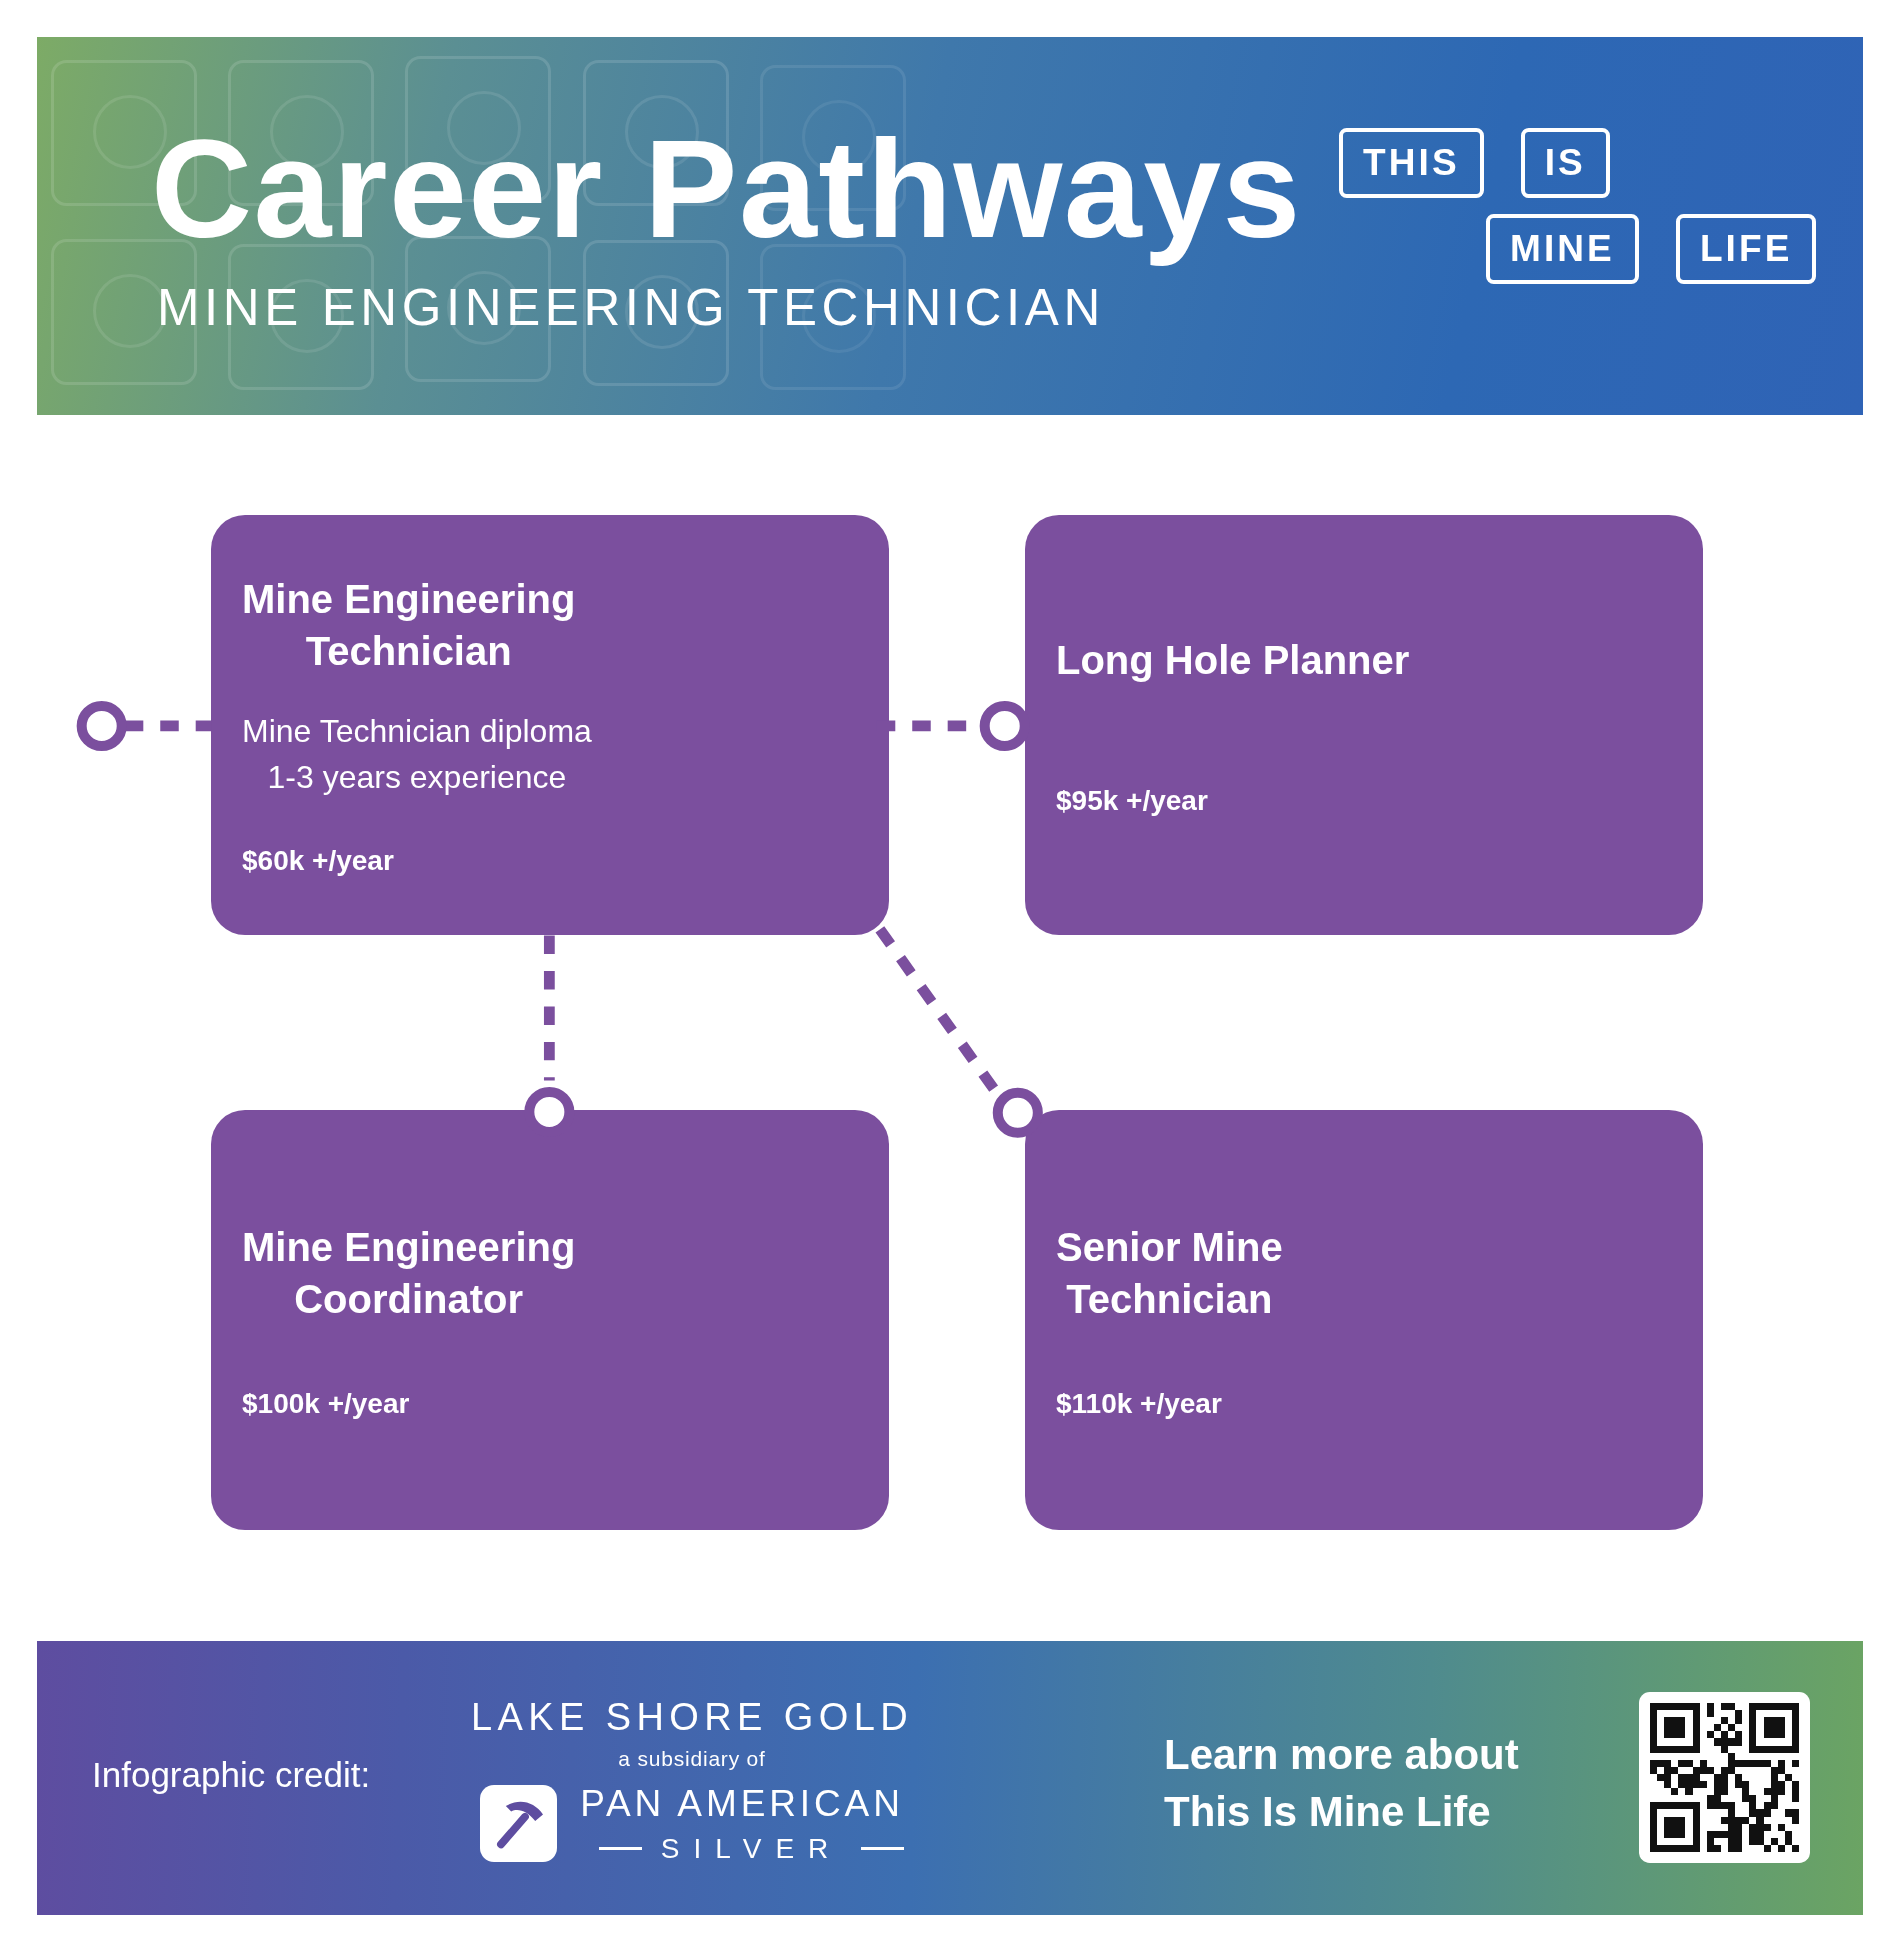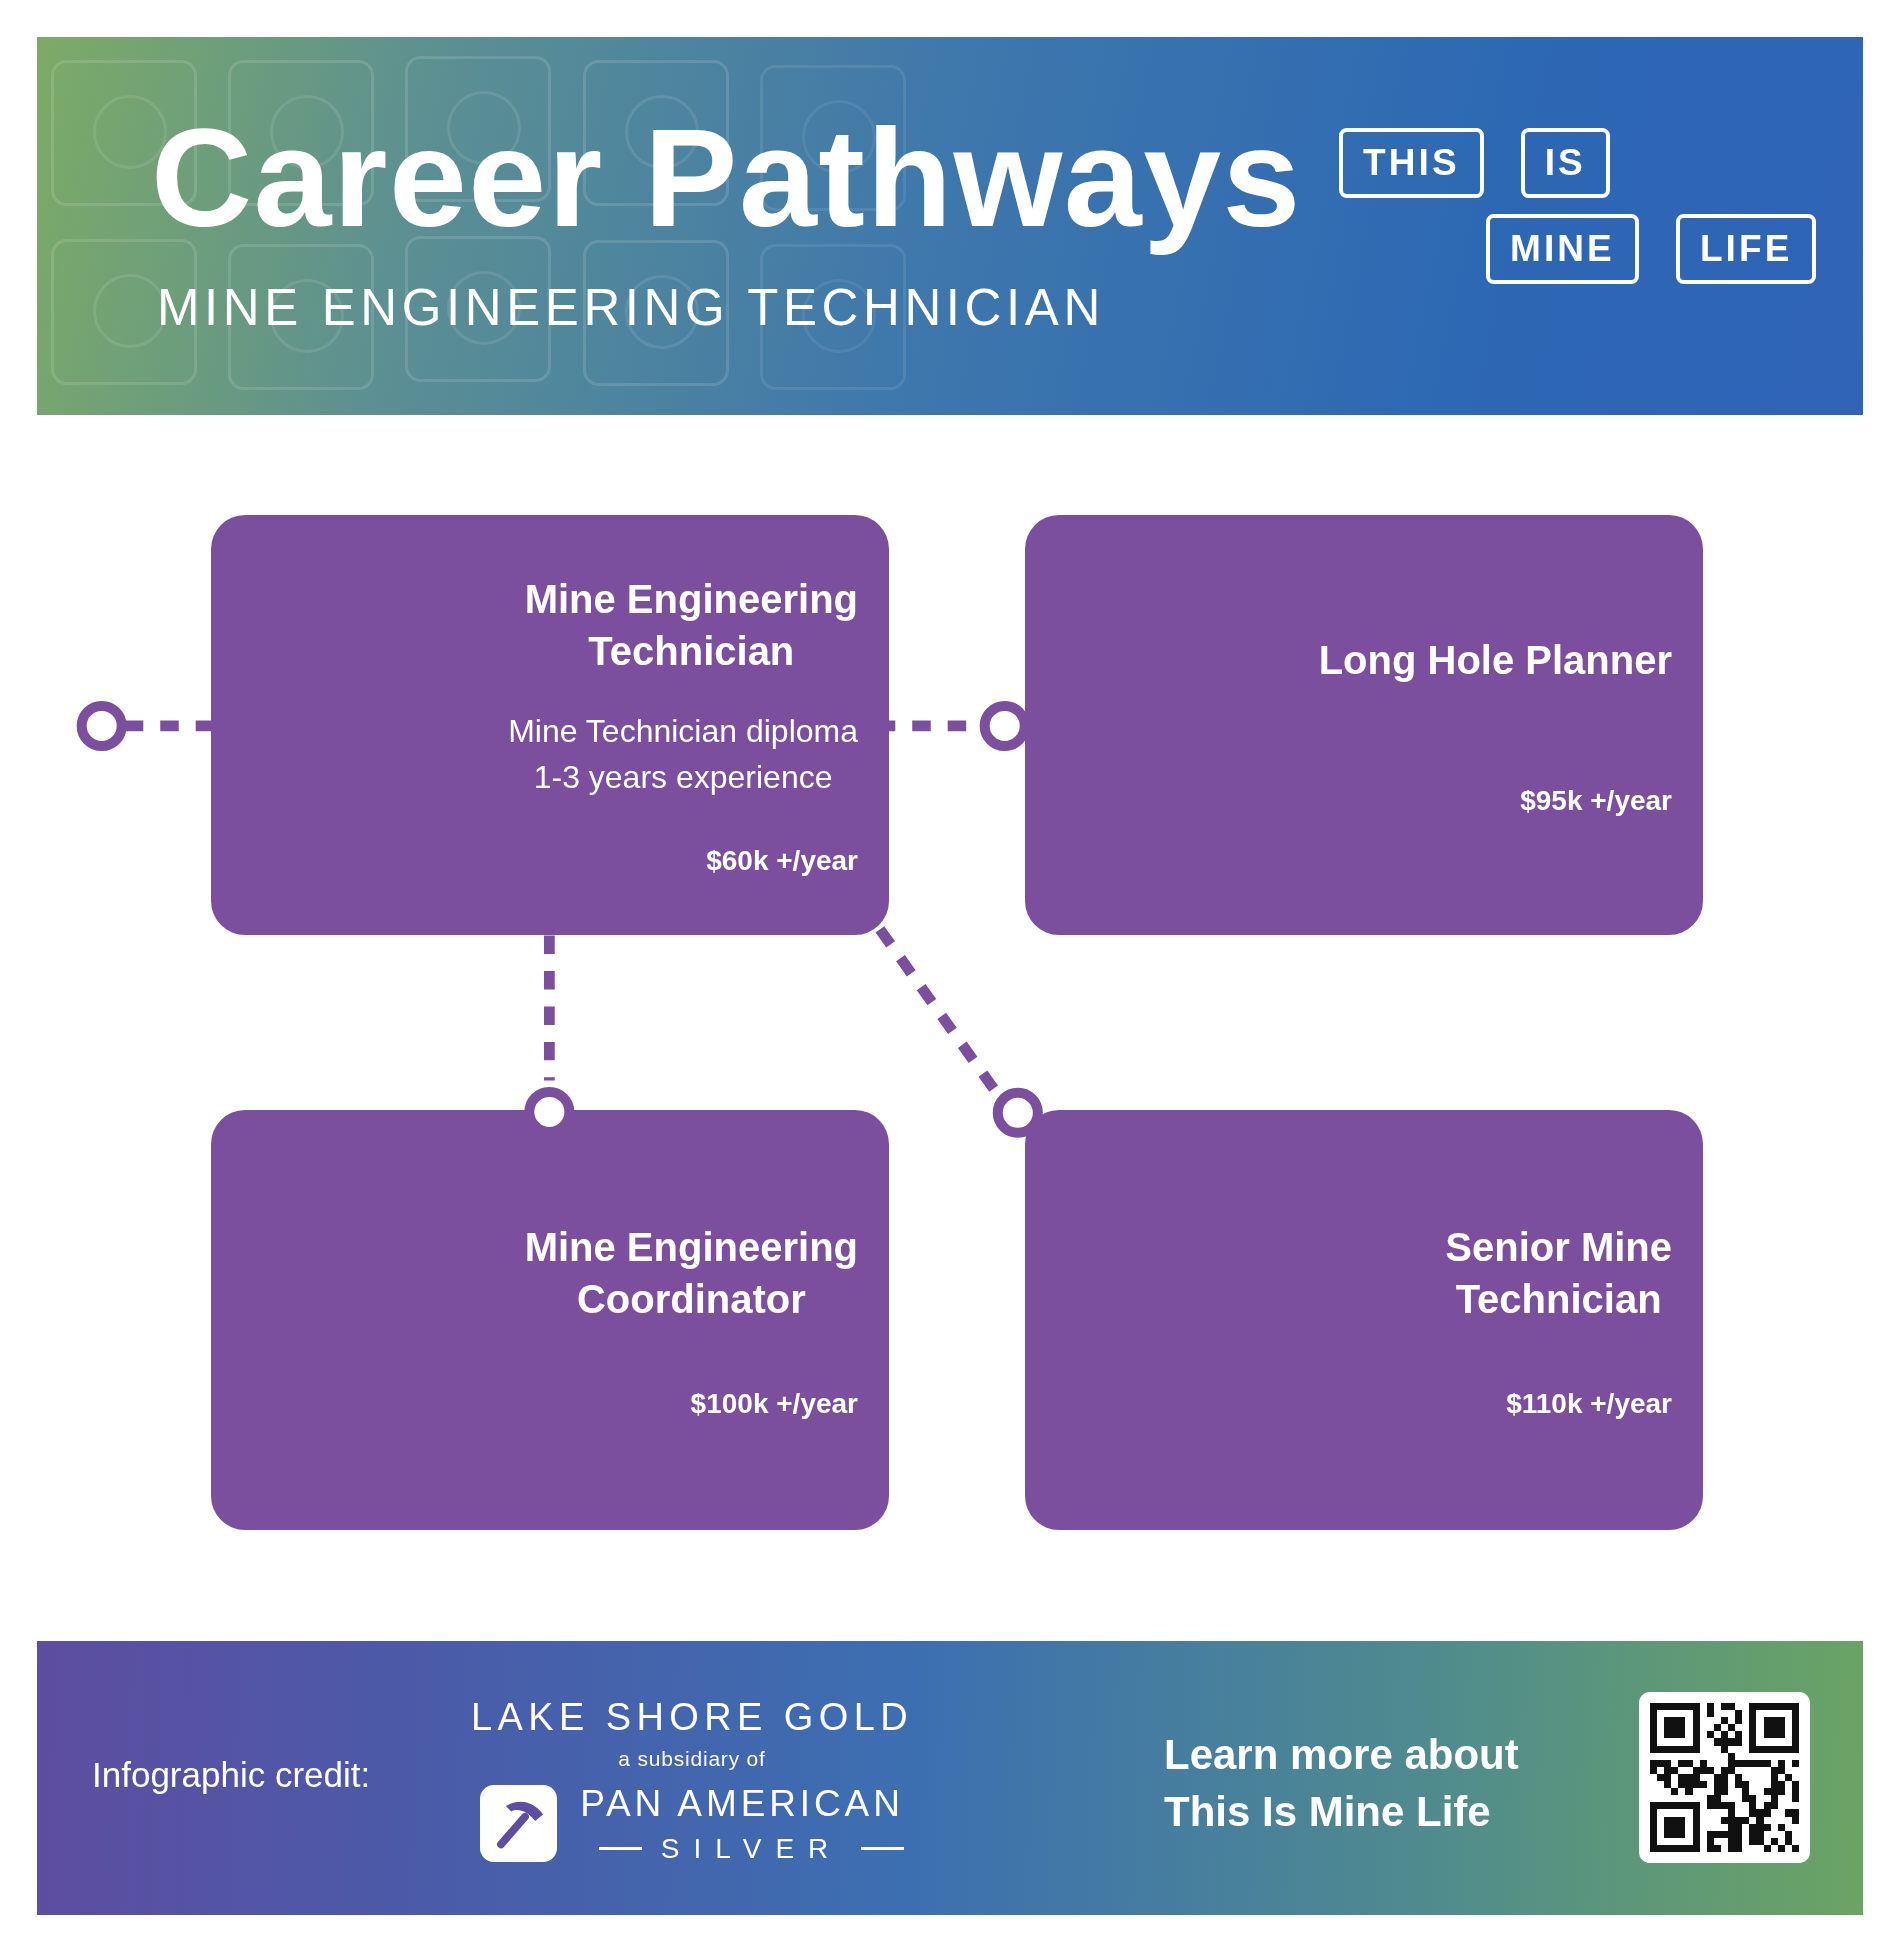--- a/index.html
+++ b/index.html
@@ -15,41 +15,41 @@
   }
   .bg-icon {
     position:absolute; width:146px; height:146px;
     border:3.1px solid rgba(255,255,255,0.13); border-radius:15.4px;
   }
   .bg-icon::after {
     content:""; position:absolute; left:39px; top:32px; width:68px; height:68px;
     border:3.1px solid rgba(255,255,255,0.10); border-radius:50%;
   }
   .title {
-    position:absolute; left:114px; top:71px; color:#fff;
+    position:absolute; left:114px; top:82px; color:#fff;
     font-size:140px; font-weight:800; letter-spacing:1.5px; line-height:1;
   }
   .subtitle {
     position:absolute; left:120px; top:245px; color:#fff;
     font-size:51px; font-weight:400; letter-spacing:4.6px; line-height:1;
   }
   .brand-row { position:absolute; display:flex; gap:37px; }
   .brand-row1 { left:1302px; top:91px; }
   .brand-row2 { left:1449px; top:177px; }
   .brand-word {
     border:4.6px solid #fff; border-radius:7.7px; color:#fff;
     font-size:37px; font-weight:700; letter-spacing:3.1px;
     padding:12.3px 20px; line-height:1; display:inline-block;
   }
 
   
   .box {
     position:absolute; width:678px; height:420px;
     background:#7b4f9e; border-radius:34px; color:#fff;
-    display:flex; flex-direction:column; align-items:flex-end; justify-content:center;
+    display:flex; flex-direction:column; align-items:flex-start; justify-content:center;
     text-align:center; padding:31px;
   }
   .box1 { left:211px;  top:515px;  gap:31px; }
   .box2 { left:1025px; top:515px;  gap:85px; }
   .box3 { left:211px;  top:1110px; gap:49px; }
   .box4 { left:1025px; top:1110px; gap:49px; }
   .box-title   { font-size:40px; font-weight:700; line-height:1.3; white-space:pre-line; }
   .box-details { font-size:32px; font-weight:400; line-height:1.45; white-space:pre-line; }
   .box-salary  { font-size:28px; font-weight:700;margin-top:14px; }
 

